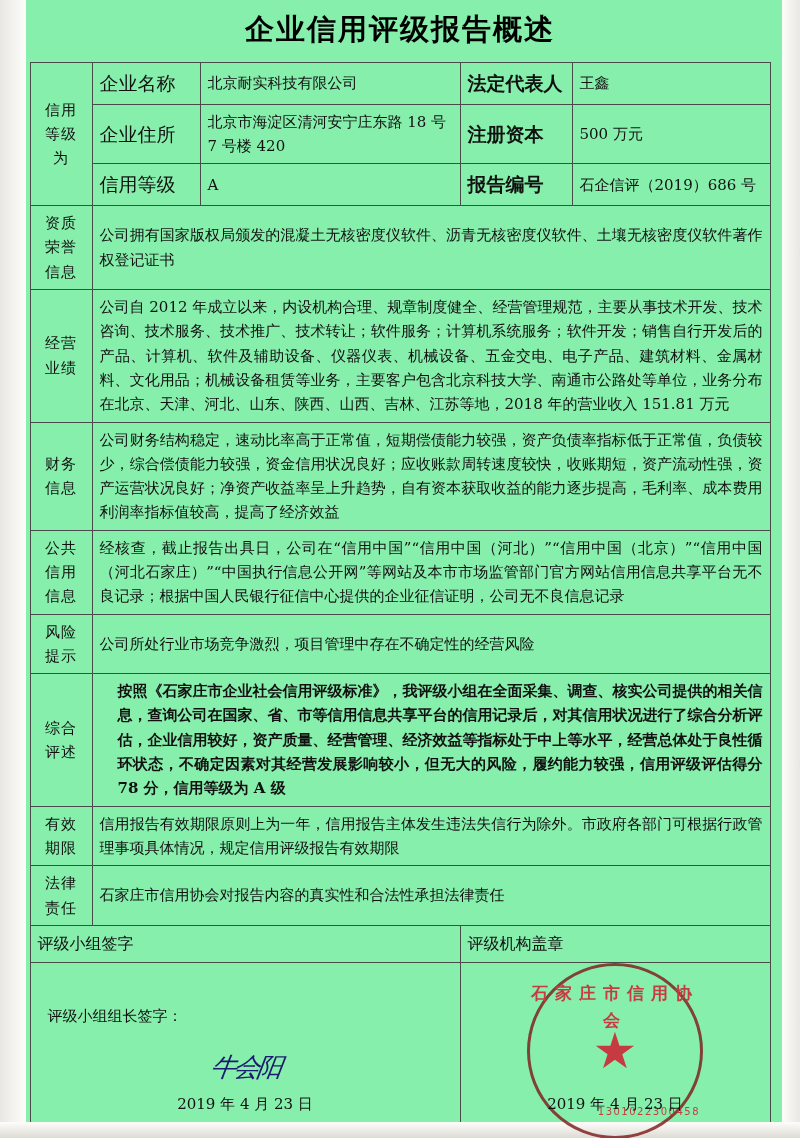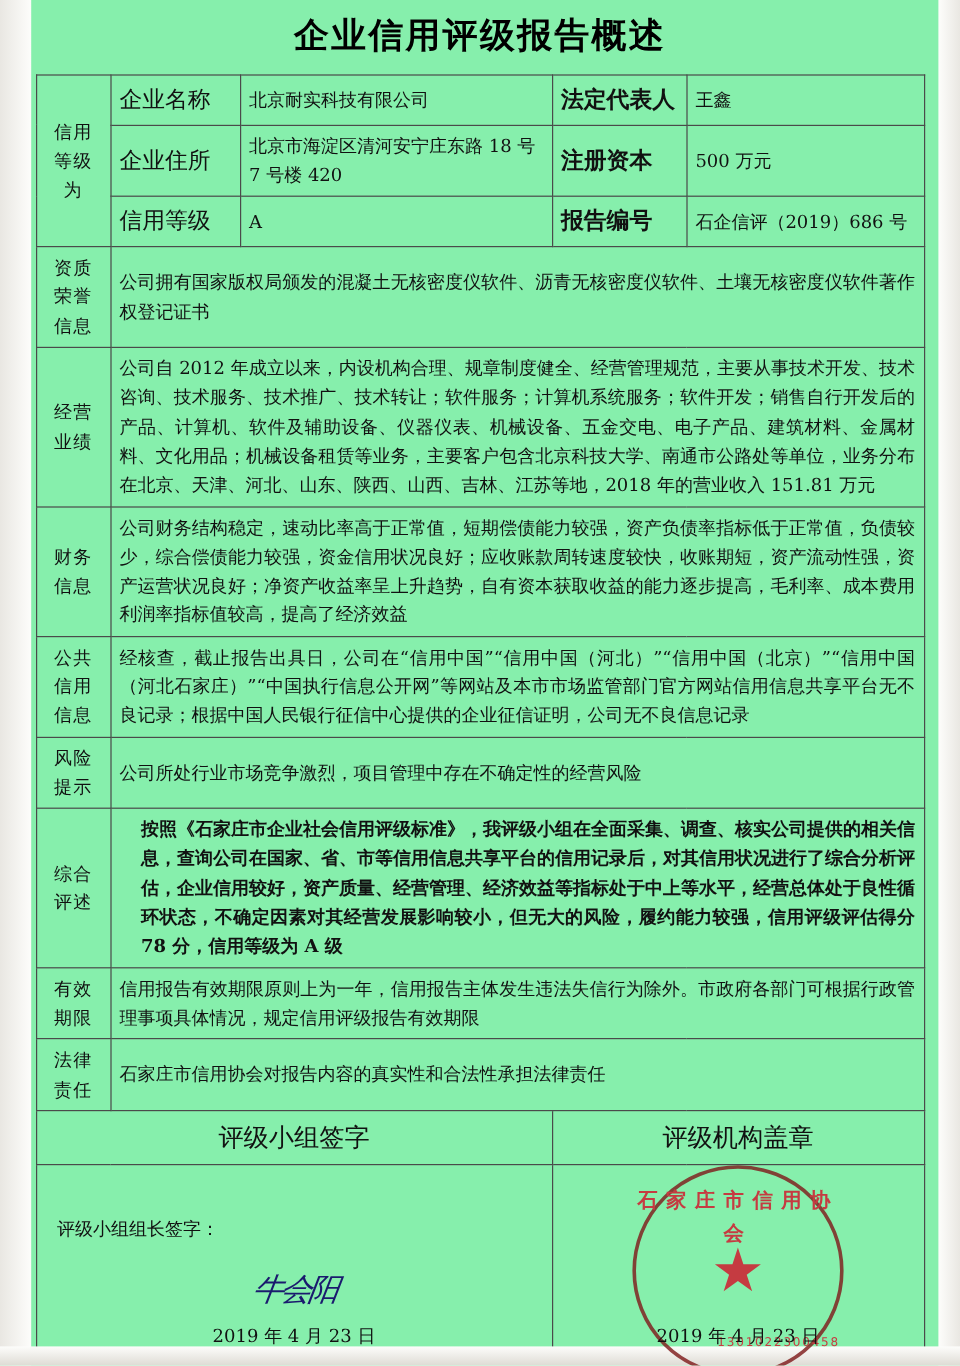--- a/index.html
+++ b/index.html
@@ -72,22 +72,22 @@
     text-align: justify;
     line-height: 1.74;
     padding: 6px 9px 6px 9px;
     margin-left: 43px;
   }
   td.block.bold {
     font-weight: bold;
     padding-left: 25px;
   }
   .sig-head {
-    text-align: center;
-    font-size: 21px;
+    text-align: left;
+    font-size: 16px;
     padding: 8px 0;
   }
   .sig-body {
     height: 152px;
     vertical-align: top;
     position: relative;
     padding: 10px 14px;
   }
   .sig-leader {
     font-size: 15px;

